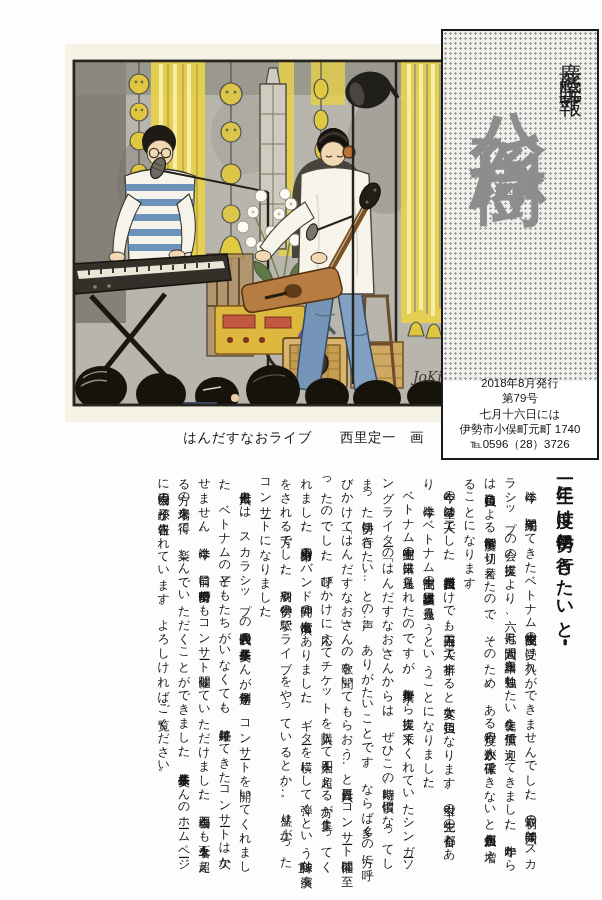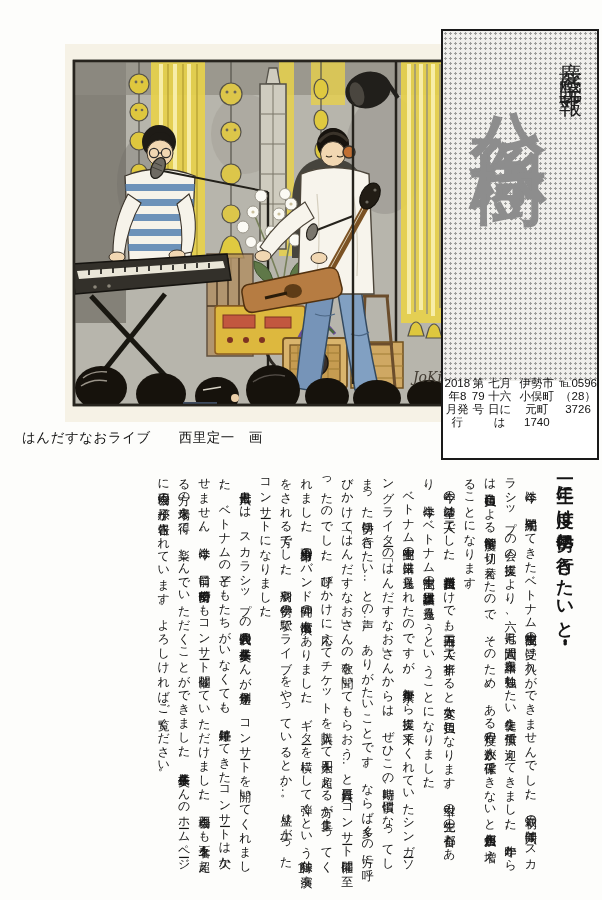--- a/index.html
+++ b/index.html
@@ -8,21 +8,21 @@
     background:#fdfdfb;color:#141414;
     font-family:"Liberation Sans","DejaVu Sans",sans-serif;
   }
 
   
   .illustration-wrap{position:absolute;left:34px;top:44px;width:402px;height:316px;padding-left:31px;}
   .illustration-wrap svg{display:block;width:402px;height:378px;}
 
   .caption{
     position:absolute;left:22px;top:429px;width:402px;
-    text-align:left;font-size:13.5px;letter-spacing:.5px;color:#101010;
+    text-align:right;font-size:13.5px;letter-spacing:.5px;color:#101010;
   }
 
   
   .masthead{
     position:absolute;left:441px;top:29px;width:158px;height:431px;
     border:2px solid #1a1a1a;background:#ffffff;box-sizing:border-box;
   }
   .masthead-title-area{
     position:absolute;left:0;top:0;right:0;height:350px;
     background-color:#f0efec;
@@ -36,21 +36,21 @@
     font-size:23px;letter-spacing:8px;color:#1f1f1f;
   }
   .masthead-name{
     position:absolute;top:20px;left:14px;
     writing-mode:vertical-rl;
     font-family:"DejaVu Serif","Liberation Serif",serif;
     font-weight:bold;font-size:76px;letter-spacing:20px;color:#8d8d8d;
   }
   .masthead-info{
     position:absolute;left:0;right:0;bottom:7px;height:74px;
-    display:flex;flex-direction:row;justify-content:space-between;
+    display:flex;flex-direction:column;justify-content:space-between;
     text-align:center;font-size:11.5px;line-height:13px;color:#111;
   }
 
   
   .article{
     position:absolute;left:26px;top:470px;width:554px;height:398px;
     writing-mode:vertical-rl;
     font-size:12px;line-height:20.4px;letter-spacing:.38px;color:#141414;
   }
   .article h2{

